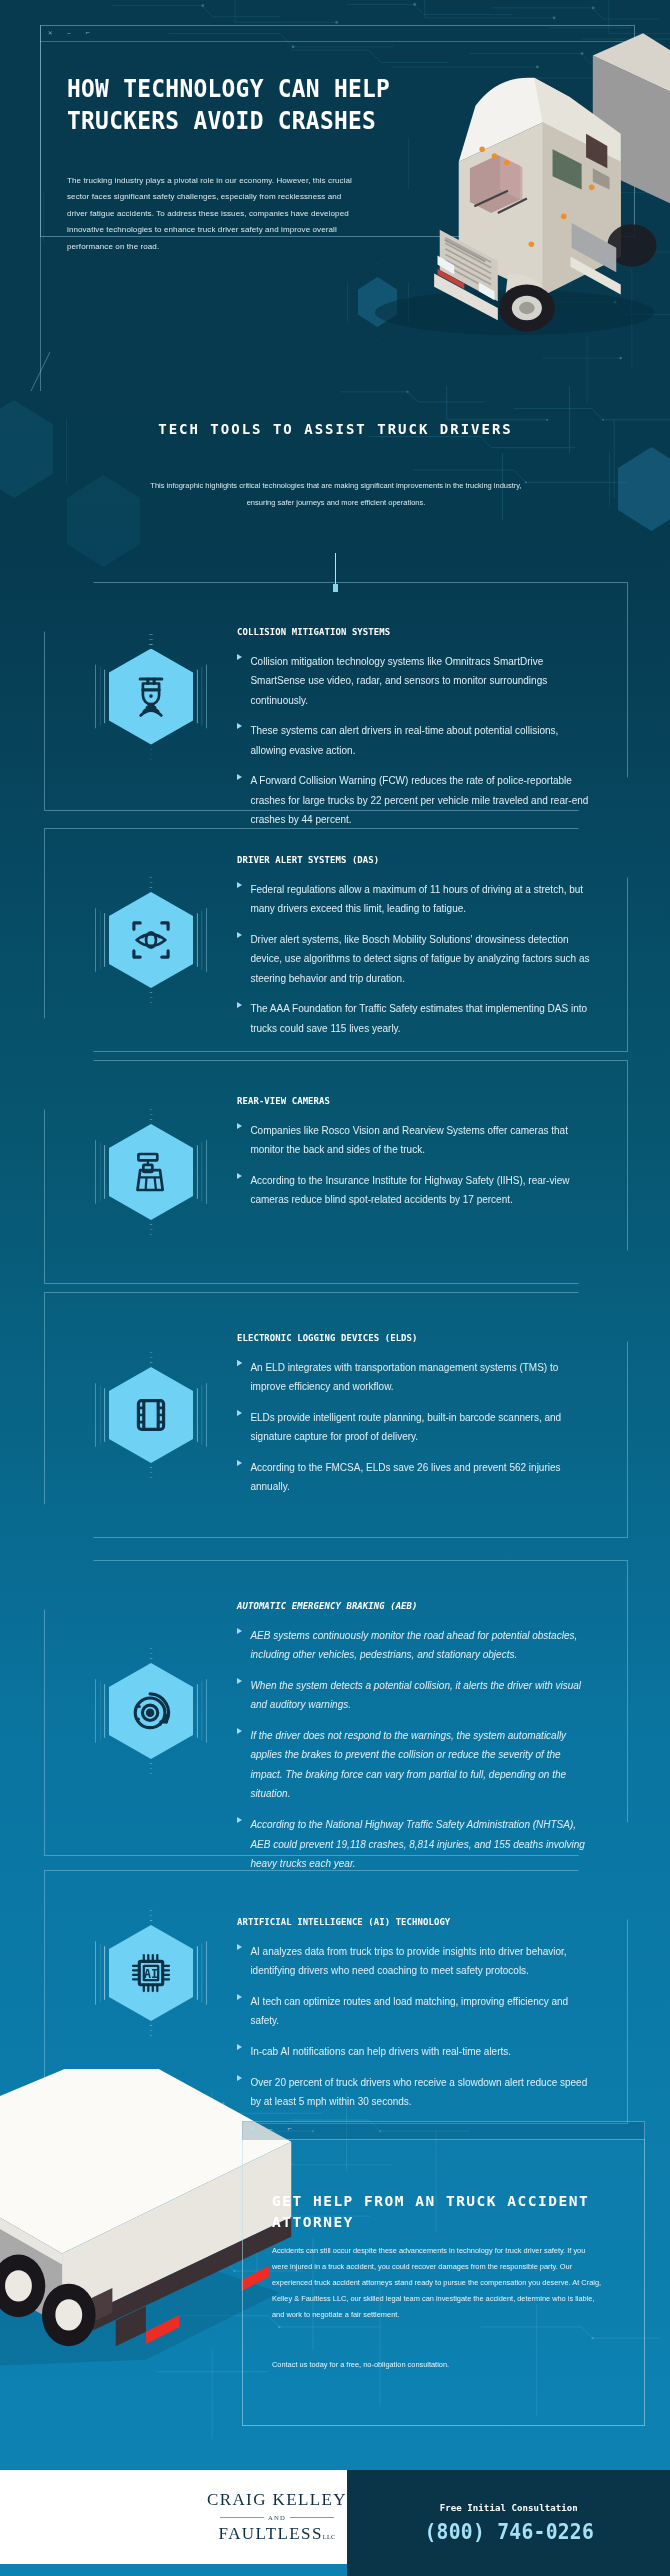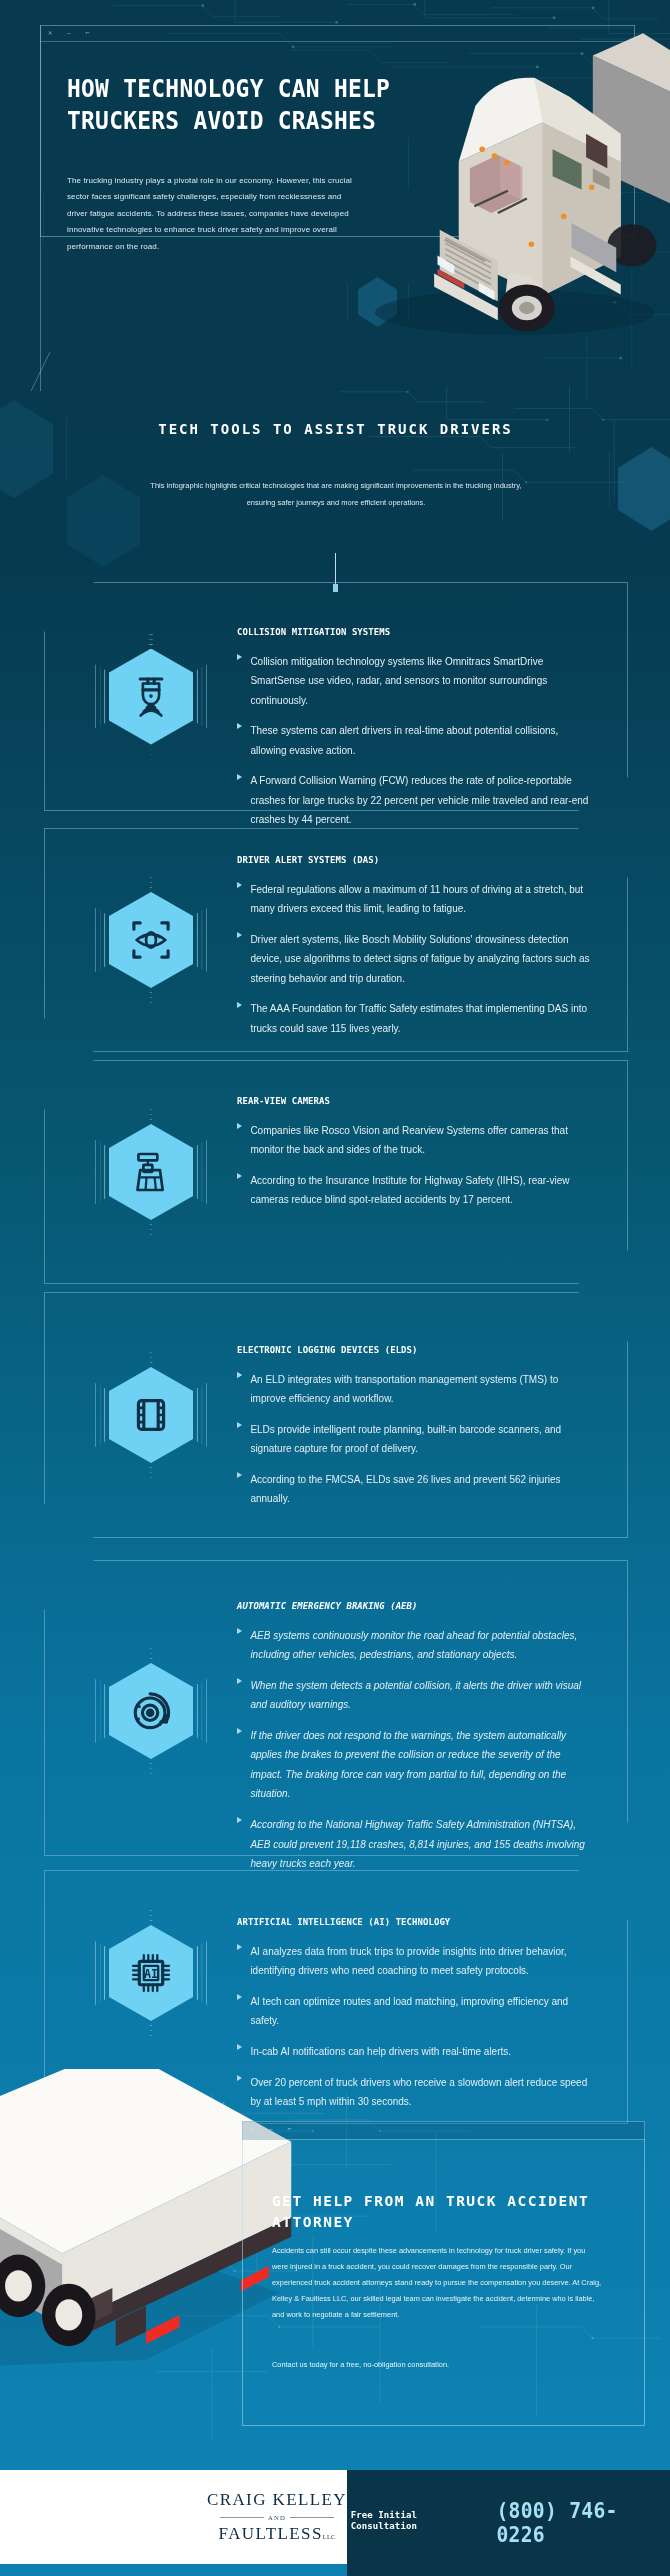--- a/index.html
+++ b/index.html
@@ -169,21 +169,21 @@
     font-size:7.4px;line-height:2.15;color:#eaf4f8;
   }
   .cta p.p1{top:157px;}
   .cta p.p2{top:271px;}
   
   .trailer{position:absolute;left:-22.4px;top:-17px;width:347px;height:313px;}
 
   
   .footer{position:absolute;left:0;top:2470px;width:671px;height:106px;display:flex;}
   .footer-left{width:347px;height:94px;background:#ffffff;display:flex;align-items:center;justify-content:flex-end;}
-  .footer-right{width:324px;height:106px;background:#0a3548;display:flex;flex-direction:row;align-items:center;justify-content:center;}
+  .footer-right{width:324px;height:106px;background:#0a3548;display:flex;flex-direction:column;align-items:center;justify-content:center;}
   .logo{text-align:center;color:#0d2c45;}
   .logo .l1{
     font-family:"Liberation Serif", serif;font-size:17px;letter-spacing:1.4px;font-weight:400;
   }
   .logo .divider{
     display:flex;align-items:center;justify-content:center;gap:4.5px;margin:3.9px 0 2.8px;
   }
   .logo .divider .dl{width:44px;height:0.9px;background:#8c9aa6;}
   .logo .divider .and{font-family:"Liberation Serif", serif;font-size:6.7px;letter-spacing:1.1px;color:#2b4d66;}
   .logo .l2{
@@ -487,21 +487,21 @@
           <line x1="66" y1="18" x2="66" y2="82"></line>
           <line x1="22" y1="34" x2="34" y2="34" stroke-width="6"></line>
           <line x1="22" y1="50" x2="34" y2="50" stroke-width="6"></line>
           <line x1="22" y1="66" x2="34" y2="66" stroke-width="6"></line>
           <line x1="66" y1="34" x2="78" y2="34" stroke-width="6"></line>
           <line x1="66" y1="50" x2="78" y2="50" stroke-width="6"></line>
           <line x1="66" y1="66" x2="78" y2="66" stroke-width="6"></line>
         </g>
       </svg>
     </div>
-    <div class="card-body" style="top:52px;">
+    <div class="card-body" style="top:40px;">
       <div class="card-title">ELECTRONIC LOGGING DEVICES (ELDS)</div>
       <div class="bullets">
         <div class="bullet"><span class="tri"></span></div>
         <div class="bullet"><span class="tri"></span><span>An ELD integrates with transportation management systems (TMS) to improve efficiency and workflow.</span></div>
         <div class="bullet"><span class="tri"></span><span>ELDs provide intelligent route planning, built-in barcode scanners, and signature capture for proof of delivery.</span></div>
         <div class="bullet"><span class="tri"></span><span>According to the FMCSA, ELDs save 26 lives and prevent 562 injuries annually.</span></div>
       </div>
     </div>
   </article>
 

